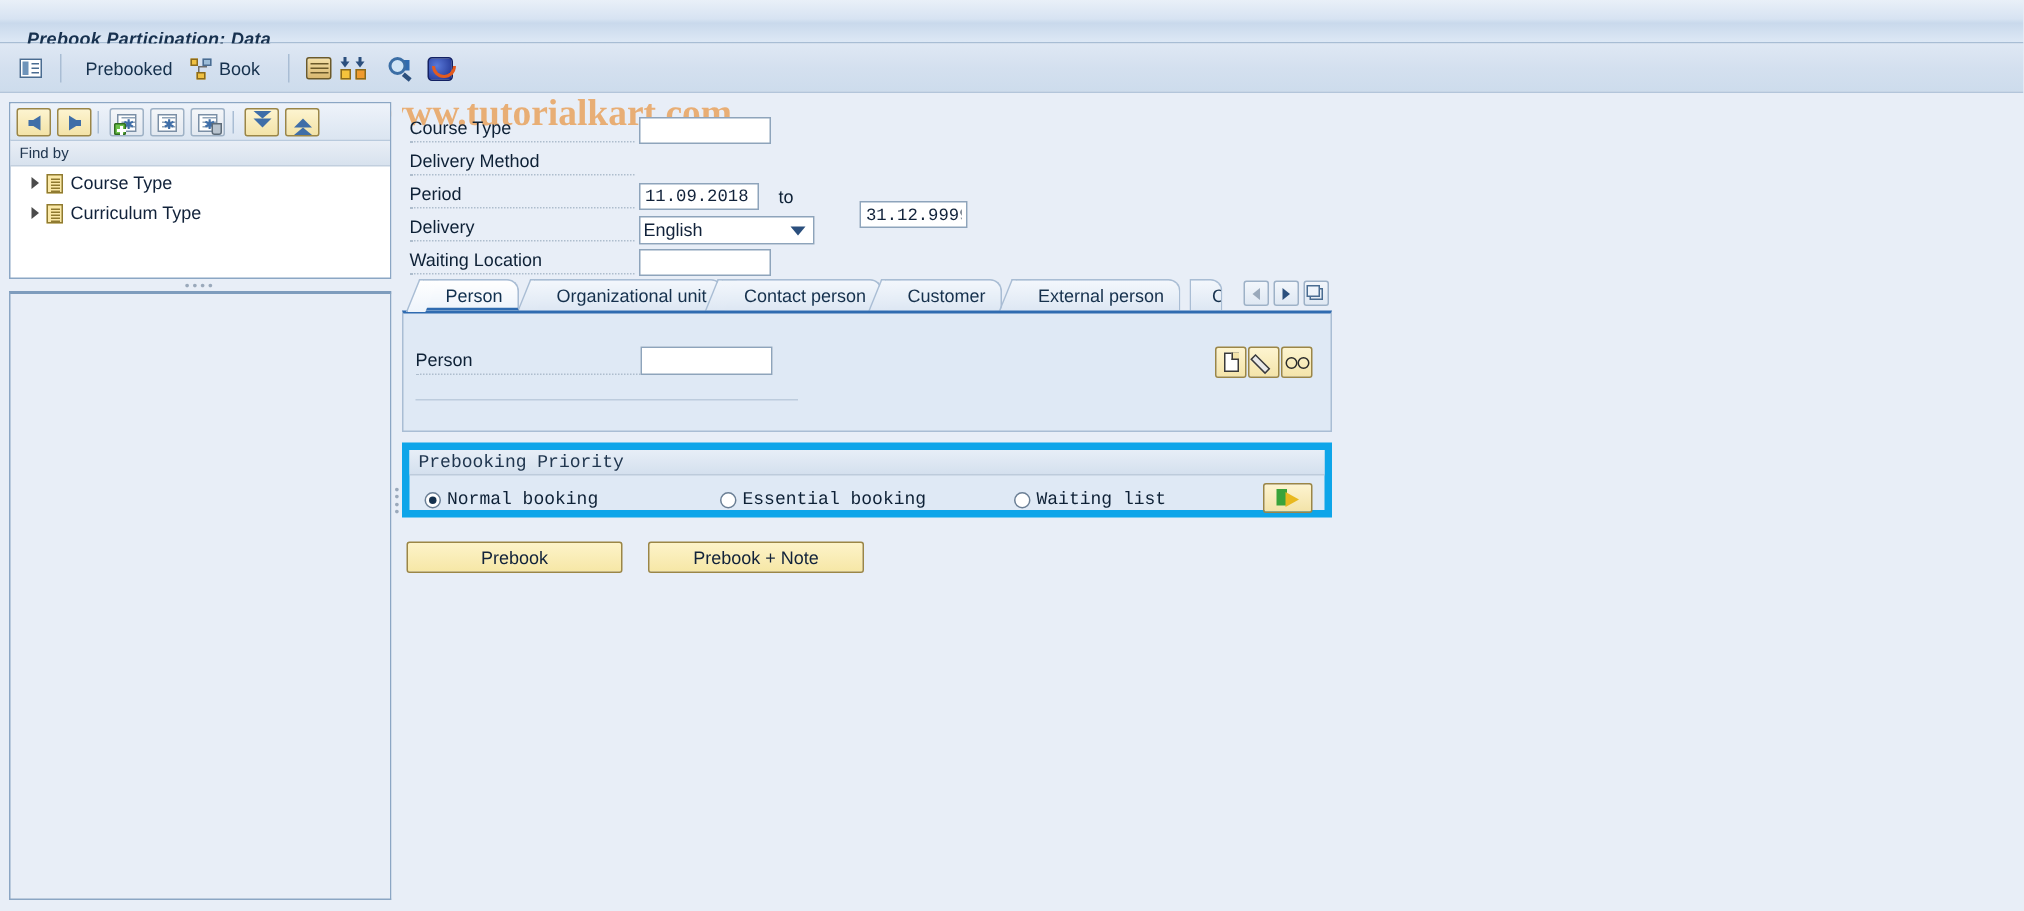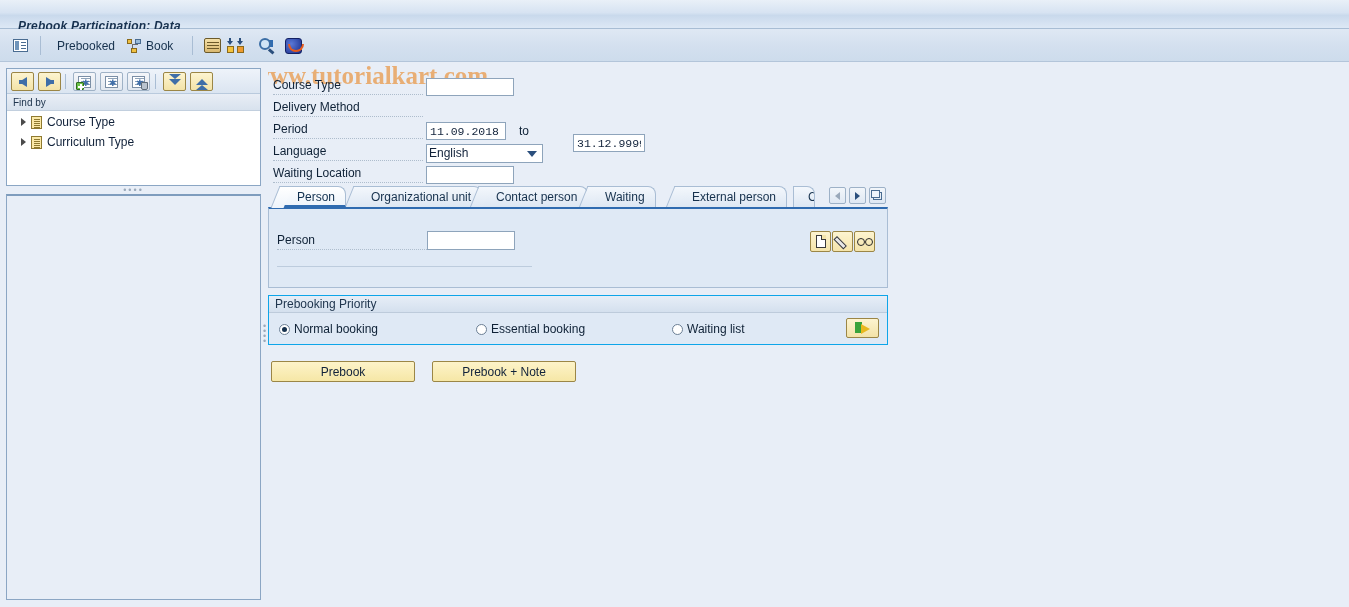--- a/index.html
+++ b/index.html
@@ -269,21 +269,21 @@
   .ic-pencil { width:14px;height:14px; position:relative; }
   .ic-pencil:before{content:"";position:absolute;left:1px;top:1px;width:12px;height:3px;background:#e8e8e8;
     border:1px solid #3a3a3a; transform:rotate(45deg); transform-origin:left top;}
   .ic-glasses { width:15px;height:11px; position:relative; }
   .ic-glasses:before,.ic-glasses:after{content:"";position:absolute;top:2px;width:6px;height:6px;
     border:1.3px solid #2a2a2a;border-radius:50%;}
   .ic-glasses:before{left:0;} .ic-glasses:after{left:8px;}
 
   .panel-priority {
     position:absolute; left:268px; top:295px; width:620px; height:50px;
-    background:#dfe9f5; border:1px solid #0ea5e9;
+    background:#dfe9f5; border:5px solid #0ea5e9;font-family:Liberation Mono, monospace;
   }
   .panel-hdr {
     position:absolute; left:0; top:0; width:100%; height:17px;
     background: linear-gradient(to bottom,#e7eef7,#d4e0ee);
     border-bottom:1px solid #bdcbdb;
     line-height:16px; padding-left:6px; font-size:12px; color:#20364f;
   }
   .radio-item { position:absolute; top:26px; display:flex; align-items:center; gap:4px; cursor:pointer; }
   .radio {
     width:11px; height:11px; border-radius:50%; background:#fff;
@@ -445,21 +445,21 @@
     </div>
 
     <div class="frow" style="top:50px;">
       <div class="flabel">Period</div>
       <input class="finput fdate" style="left: 158px; top: 2px; width: 80px;" value="11.09.2018">
       <div class="f-to" style="left:251px; top:4px;">to</div>
       <input class="finput fdate" style="left: 305px; top: 14px; width: 72px;" value="31.12.9999">
     </div>
 
     <div class="frow" style="top:72px;">
-      <div class="flabel">Language</div>
+      <div class="flabel">Delivery</div>
       <div class="fselect" style="left:158px; top:2px; width:117px;">
         <span class="sel-txt">English</span>
         <span class="sel-arrow"></span>
       </div>
     </div>
 
     <div class="frow" style="top:94px;">
       <div class="flabel">Waiting Location</div>
       <input class="finput" style="left: 158px; top: 2px; width: 88px;" value="">
     </div>
@@ -469,21 +469,21 @@
     <div class="tab active" style="left:14px;">
       <span>Person</span>
     </div>
     <div class="tab" style="left:88px;">
       <span>Organizational unit</span>
     </div>
     <div class="tab" style="left:213px;">
       <span>Contact person</span>
     </div>
     <div class="tab" style="left:322px;">
-      <span>Waiting</span>
+      <span>Customer</span>
     </div>
     <div class="tab" style="left:409px;">
       <span>External person</span>
     </div>
     <div class="tab" style="left:525px; overflow:hidden; width:22px; padding-right:2px;">
       <span>C</span>
     </div>
 
     <div class="tabnavbtn" style="left:561px;">
       <span class="tn-l"></span>

